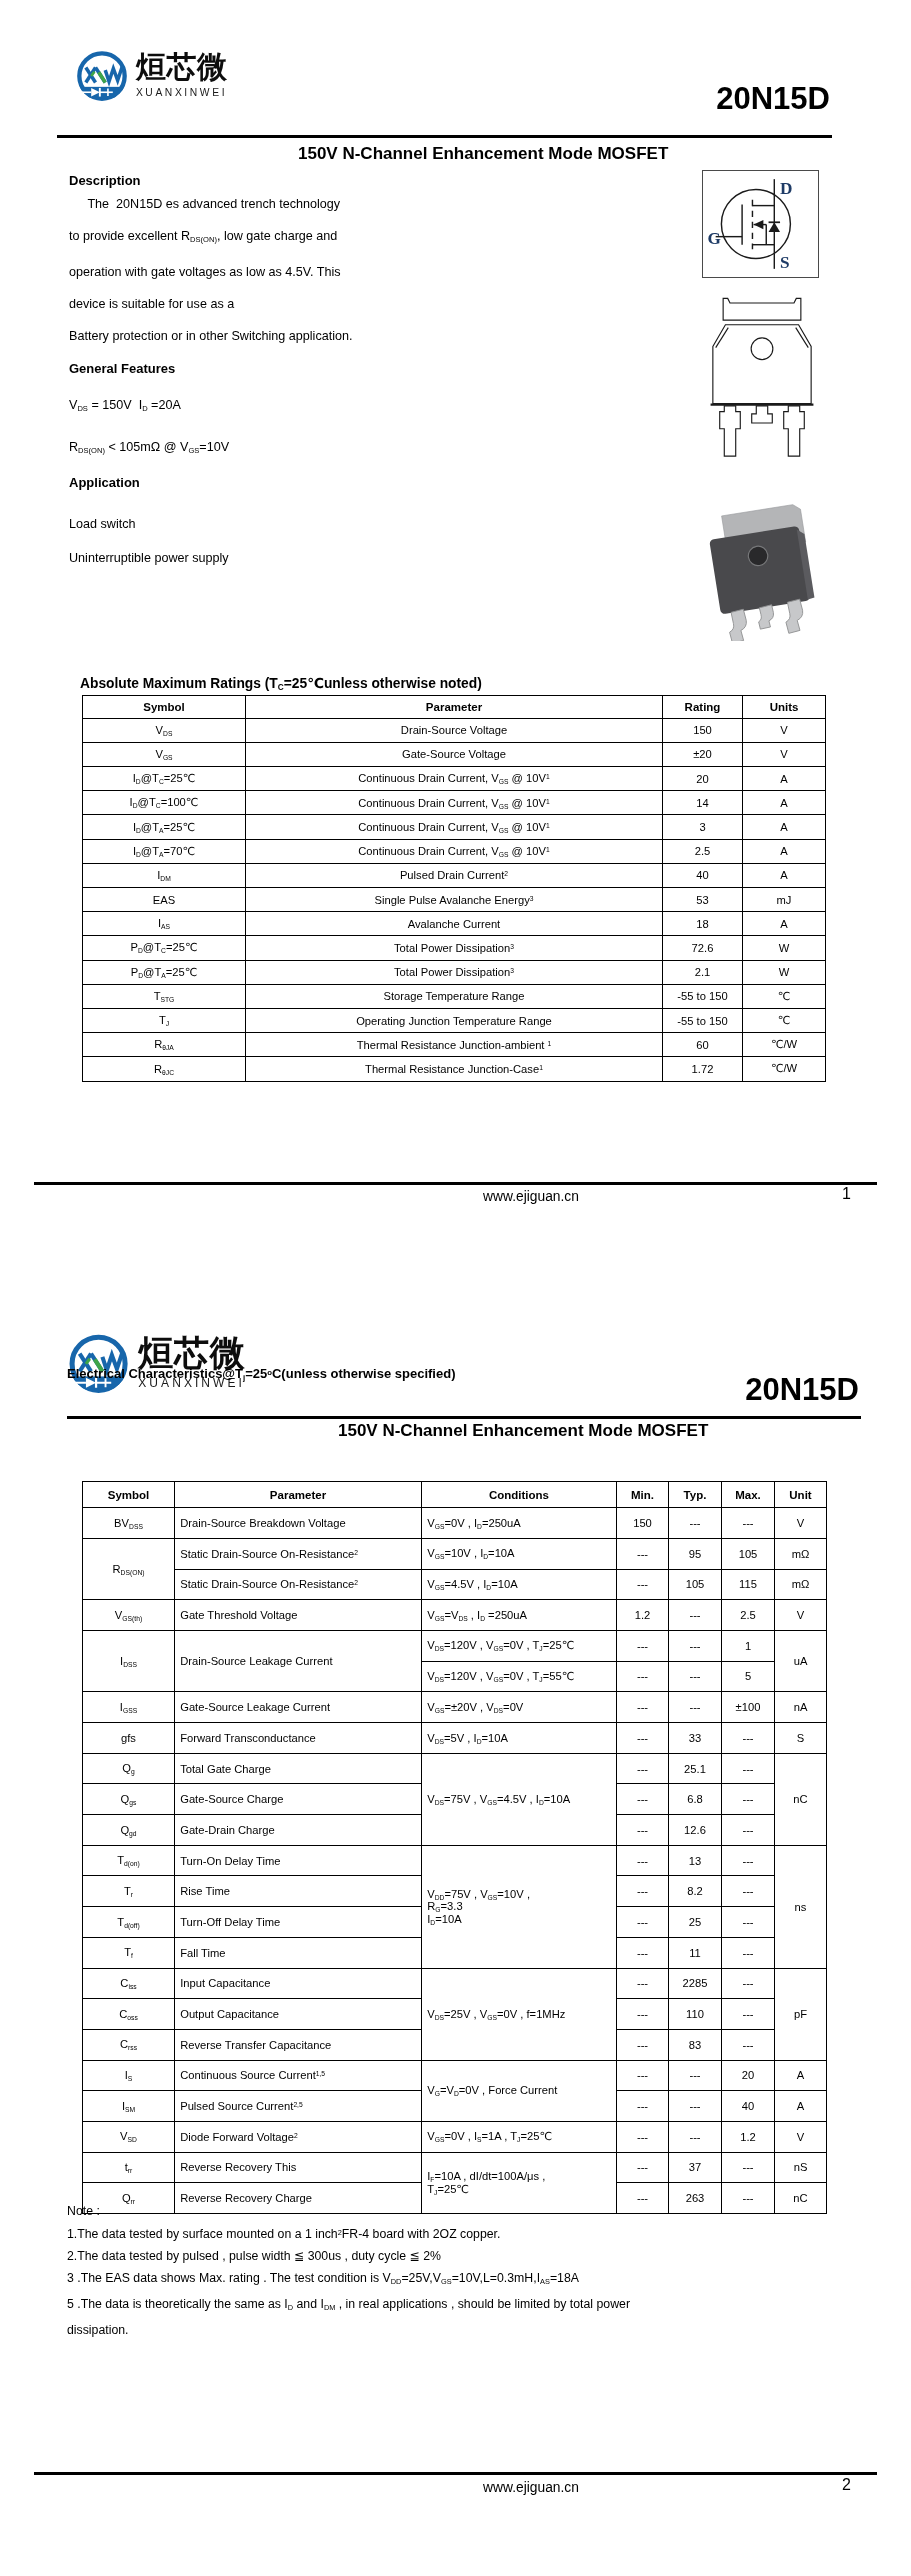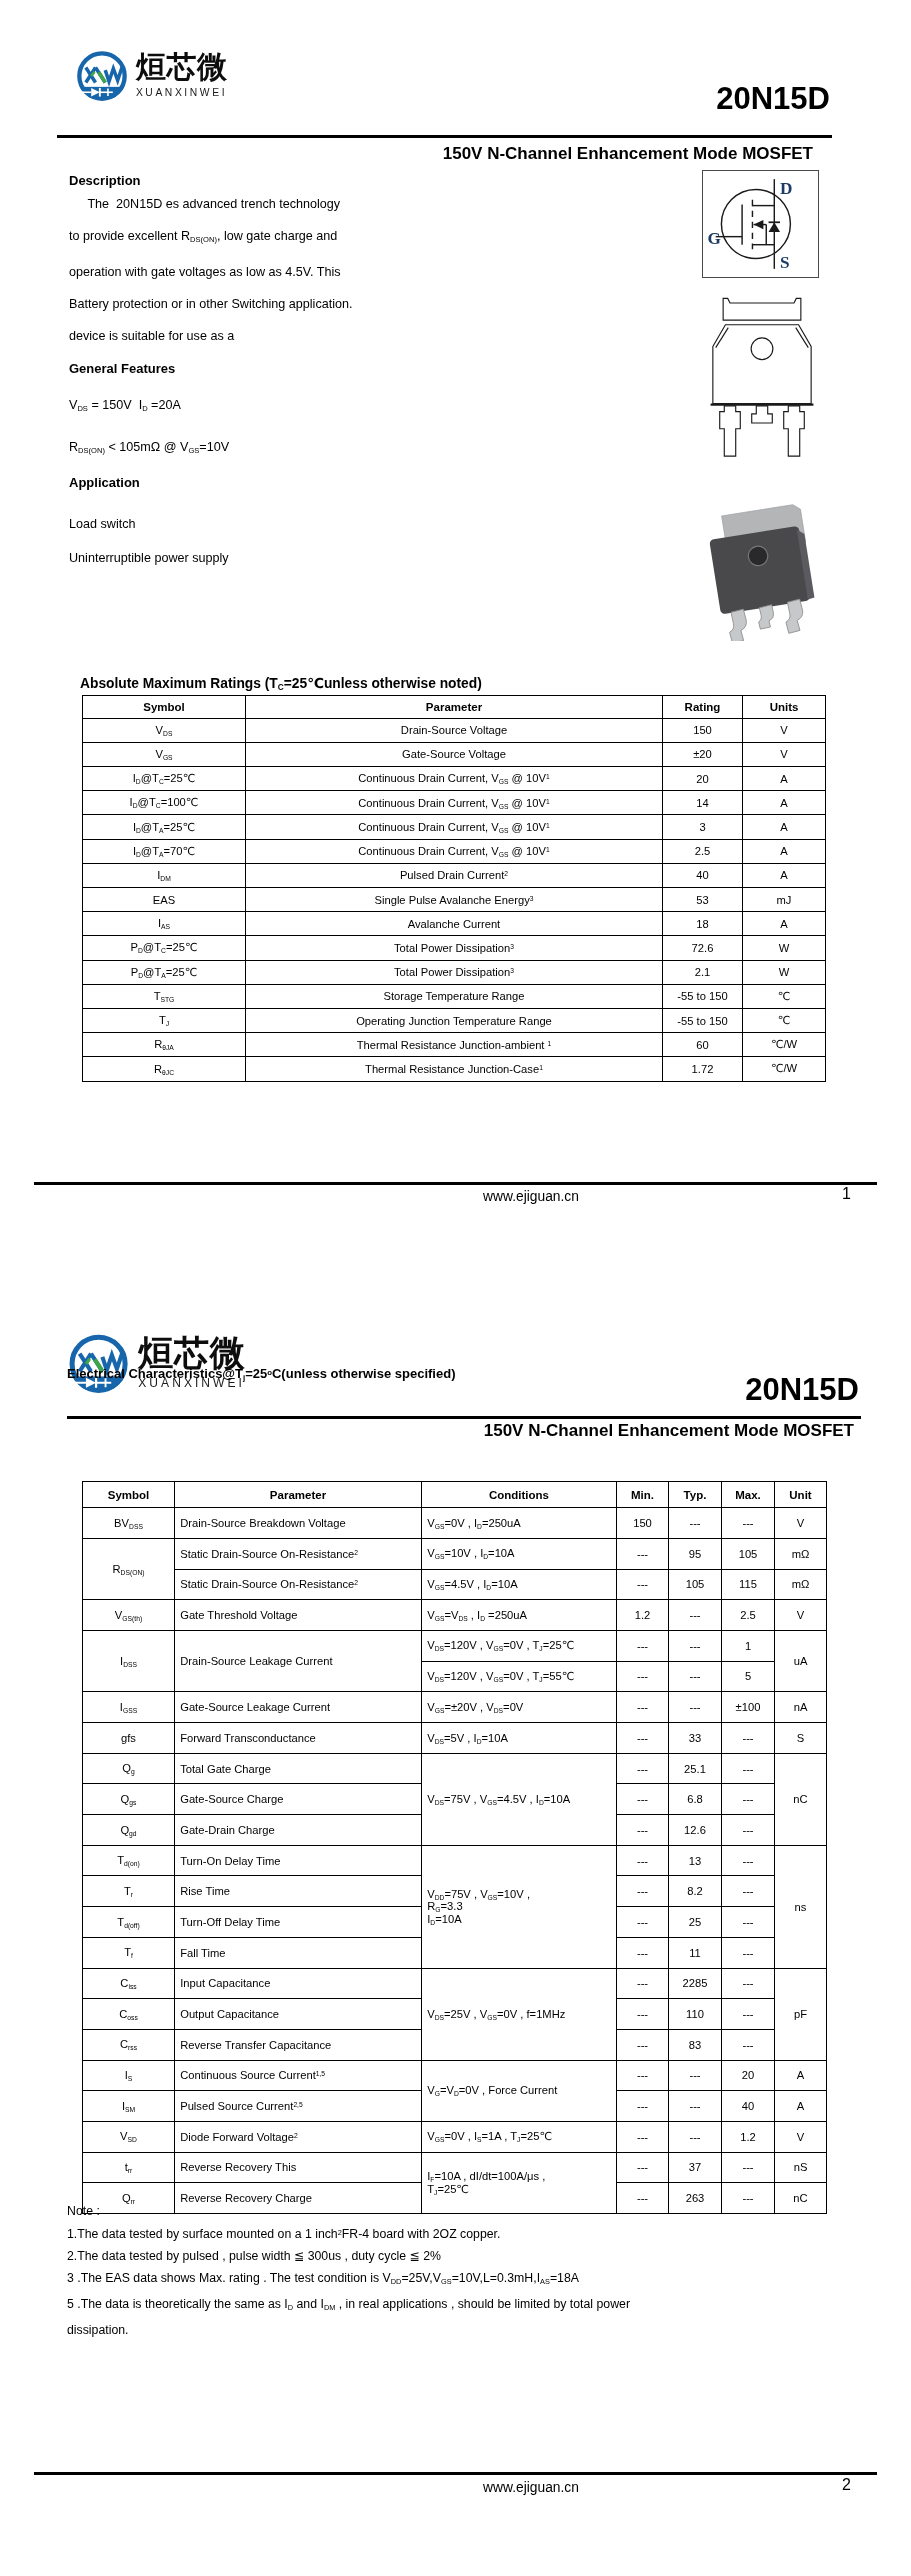--- a/index.html
+++ b/index.html
@@ -8,21 +8,21 @@
   .abs{position:absolute;}
   sub{font-size:.6em;vertical-align:-0.25em;}
   sup{font-size:.6em;vertical-align:0.45em;}
   .rule{background:#000;height:2.9px;}
   
   .logo{display:flex;gap:6.9px;align-items:flex-start;}
   .logo-cn{font-size:30px;font-weight:700;letter-spacing:0.6px;color:#0d0d0d;line-height:1.25;font-family:"DejaVu Sans",sans-serif;}
   .logo-en{font-size:10.3px;font-weight:500;letter-spacing:2.6px;color:#1a1a1a;margin-top:1.1px;}
   
   .pn{font-size:31px;font-weight:800;text-align:right;letter-spacing:0px;}
-  .subtitle{font-size:17px;font-weight:700;text-align:right;}
+  .subtitle{font-size:17px;font-weight:700;}
   .h1{font-size:13px;font-weight:700;}
   .h2{font-size:13.8px;font-weight:700;}
   .bodytext{font-size:12.6px;}
   .line{white-space:pre-wrap;}
   .desc .line:first-child{text-indent:18.4px;}
   
   table{border-collapse:collapse;table-layout:fixed;width:100%;}
   th,td{border:1.7px solid #000;border-left-width:1.1px;border-right-width:1.1px;
         font-size:11.2px;text-align:center;vertical-align:middle;padding:1.1px 3.4px;overflow:hidden;}
   th{font-weight:700;font-size:11.5px;margin-top:16px;}
@@ -71,22 +71,22 @@
 
   <div class="abs pn" style="left:602px;top:81px;width:228px;">20N15D</div>
   <div class="abs rule" style="left:57px;top:135px;width:775px;"></div>
   <div class="abs subtitle" style="left:298px;top:144px;width:515px;">150V N-Channel Enhancement Mode MOSFET</div>
 
   <div class="abs h1" style="left:69px;top:173px;">Description</div>
   <div class="abs bodytext desc" style="left:69px;top:188px;width:390px;line-height:32px;">
       <div class="line">The  20N15D es advanced trench technology</div>
       <div class="line">to provide excellent R<sub>DS(ON)</sub>, low gate charge and</div>
       <div class="line">operation with gate voltages as low as 4.5V. This</div>
+      <div class="line">device is suitable for use as a</div>
       <div class="line">Battery protection or in other Switching application.</div>
-      <div class="line">device is suitable for use as a</div>
     </div>
 
   <div class="abs h1" style="left:69px;top:361px;">General Features</div>
   <div class="abs bodytext" style="left:69px;top:386px;width:390px;line-height:39px;">
       <div class="line">V<sub>DS</sub> = 150V  I<sub>D</sub> =20A</div>
       <div class="line">R<sub>DS(ON)</sub> &lt; 105mΩ @ V<sub>GS</sub>=10V</div>
     </div>
 
   <div class="abs h1" style="left:69px;top:475px;">Application</div>
   <div class="abs bodytext" style="left:69px;top:507px;width:390px;line-height:34px;">

